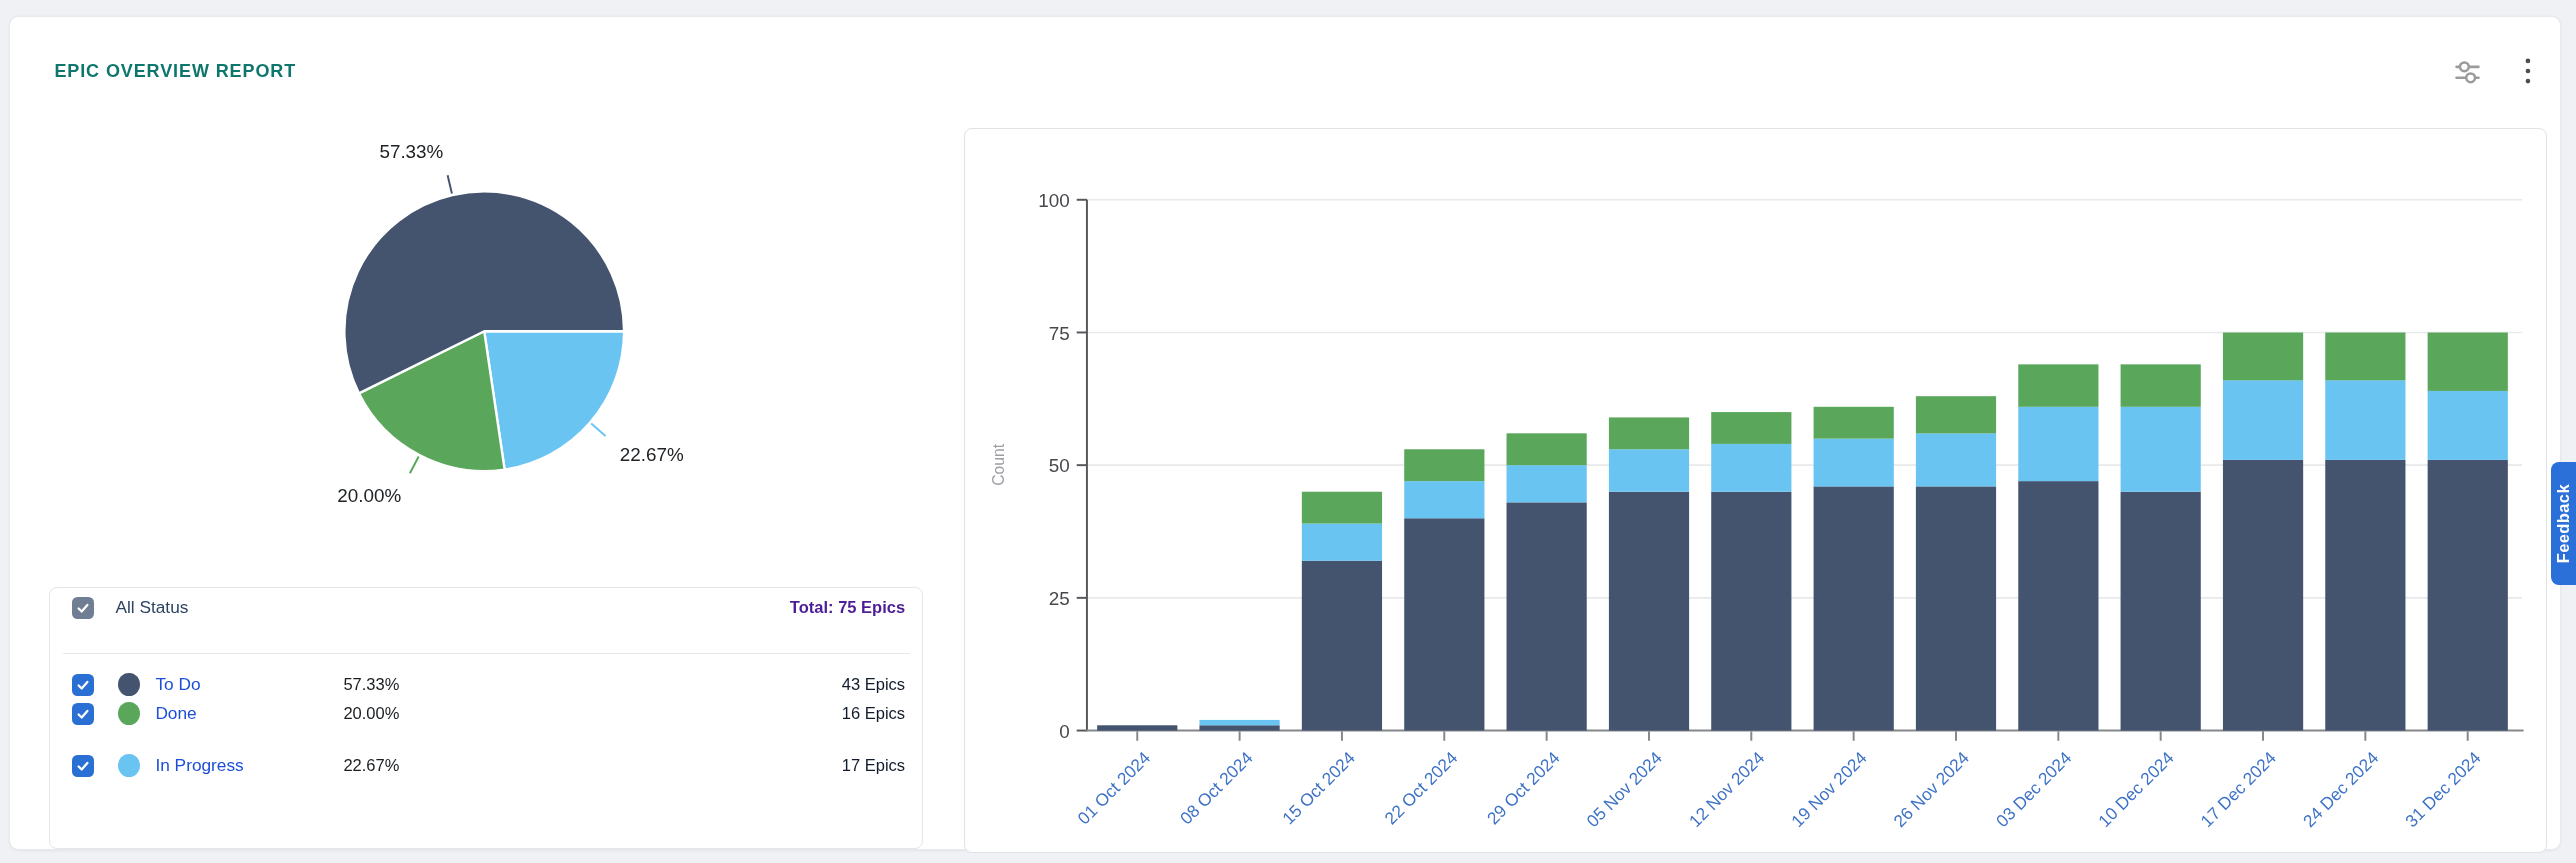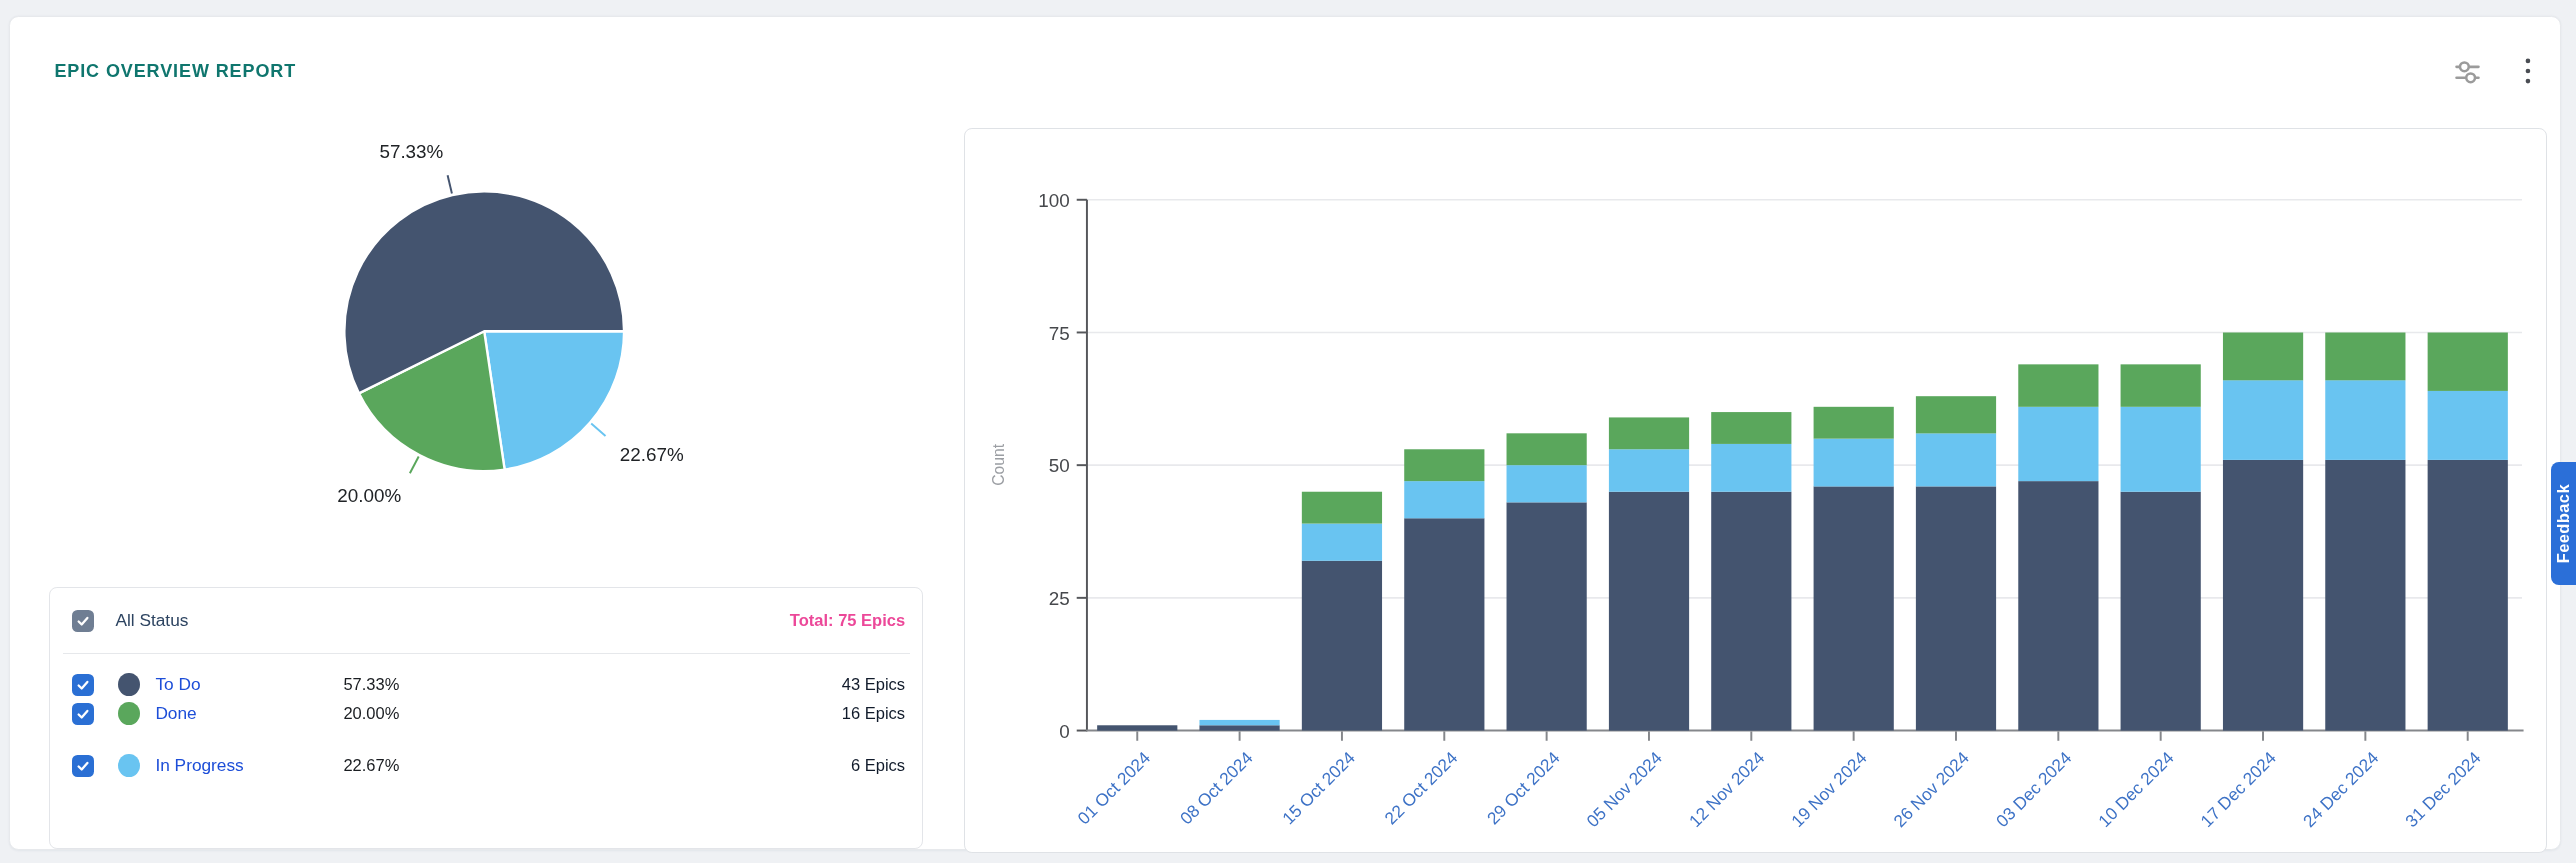--- a/index.html
+++ b/index.html
@@ -16,32 +16,32 @@
   .toolbar { position:absolute; left:2444px; top:39px; display:flex; gap:33px; align-items:center; }
   .icon-btn { width:27px; height:31px; display:flex; align-items:center; justify-content:center; cursor:pointer; }
 
   
   .pie-wrap { position:absolute; left:299px; top:102px; width:440px; height:393px; }
 
   
   .legend-panel { position:absolute; left:39px; top:570px; width:874px; height:262px;
     background:#fff; border:1.6px solid #e3e5e9; border-radius:7.9px; }
   .legend-row { position:absolute; left:0; width:100%; height:36px; display:flex; align-items:center; }
-  .row-head   { top:15px; }
+  .row-head   { top:2px; }
   .row-0 { top:79px; } .row-1 { top:108px; } .row-2 { top:160px; }
   .legend-divider { position:absolute; top:65px; left:12.6px; right:12.6px; height:0;
     border-top:1.6px solid #e6e8eb; }
   .cb { position:absolute; left:22px; width:22px; height:22px; border-radius:5.5px;
     display:flex; align-items:center; justify-content:center; cursor:pointer; }
   .swatch { position:absolute; left:68px; width:22px; height:23.6px; border-radius:50%; }
   .legend-label { position:absolute; left:105px; font-size:17.3px; color:#1d4ed8; }
   .legend-label-head { position:absolute; left:65px; font-size:17.3px; color:#2d4461; }
   .legend-pct { position:absolute; left:293px; font-size:16.5px; color:#1a1d21; }
   .legend-count { position:absolute; right:17.3px; font-size:16.5px; font-weight:400; color:#111b2b; }
-  .legend-total { position:absolute; right:17.3px; font-size:16.5px; font-weight:700; color:#ec4899; }
+  .legend-total { position:absolute; right:17.3px; font-size:16.5px; font-weight:700; color:#4c1d95; }
 
   
   .chart-card { position:absolute; left:954px; top:111px; width:1583px; height:725px;
     background:#fff; border:1.6px solid #dfe2e6; border-radius:7.9px; }
   .chart-card svg { position:absolute; left:0; top:0; }
 
   
   .feedback-tab { position:fixed; right:0; top:462px; width:25px; height:123px;
     border-radius:7.9px 0 0 7.9px; display:flex; align-items:center; justify-content:center;
     cursor:pointer; }
@@ -127,21 +127,21 @@
 
     <div class="legend-row row-2">
       <div class="cb" style="background: rgb(42, 111, 212);">
         <svg width="14" height="14" viewBox="0 0 16 16">
             <path d="M3 8.5 L6.5 12 L13 4.5" stroke="#fff" stroke-width="2.6" fill="none" stroke-linecap="round" stroke-linejoin="round"></path>
           </svg>
       </div>
       <div class="swatch" style="background: rgb(105, 196, 241);"></div>
       <div class="legend-label">In Progress</div>
       <div class="legend-pct">22.67%</div>
-      <div class="legend-count">6 Epics</div>
+      <div class="legend-count">17 Epics</div>
     </div>
   </div>
 
   <div class="chart-card">
     <svg id="bar-svg" width="1583" height="725" viewBox="0 0 2013 922">
         <line x1="142" y1="765" x2="155" y2="765" stroke="#55575b" stroke-width="2.5"></line>
         <text x="133" y="774" text-anchor="end" font-size="24" fill="#46484c">0</text>
         <line x1="155" y1="596.25" x2="1980" y2="596.25" stroke="#e8e9ec" stroke-width="2"></line>
         <line x1="142" y1="596.25" x2="155" y2="596.25" stroke="#55575b" stroke-width="2.5"></line>
         <text x="133" y="605.25" text-anchor="end" font-size="24" fill="#46484c">25</text>

